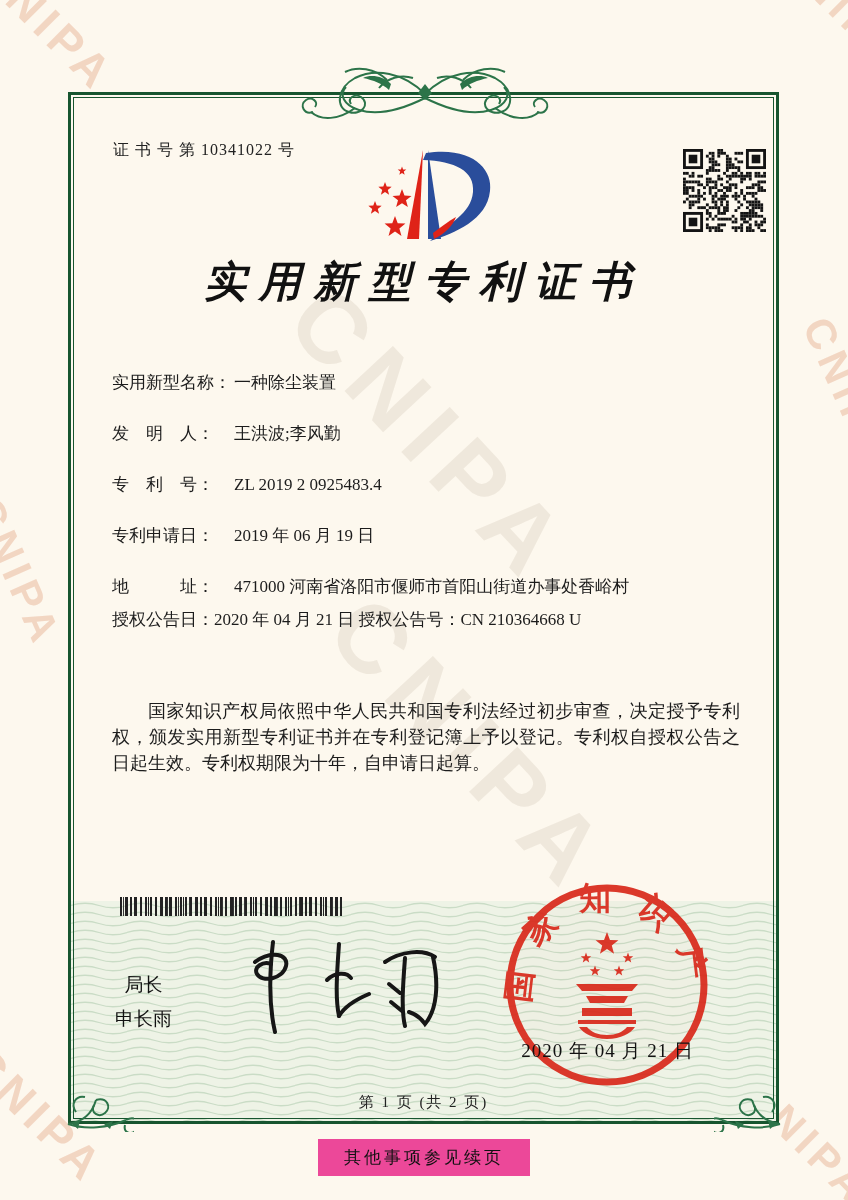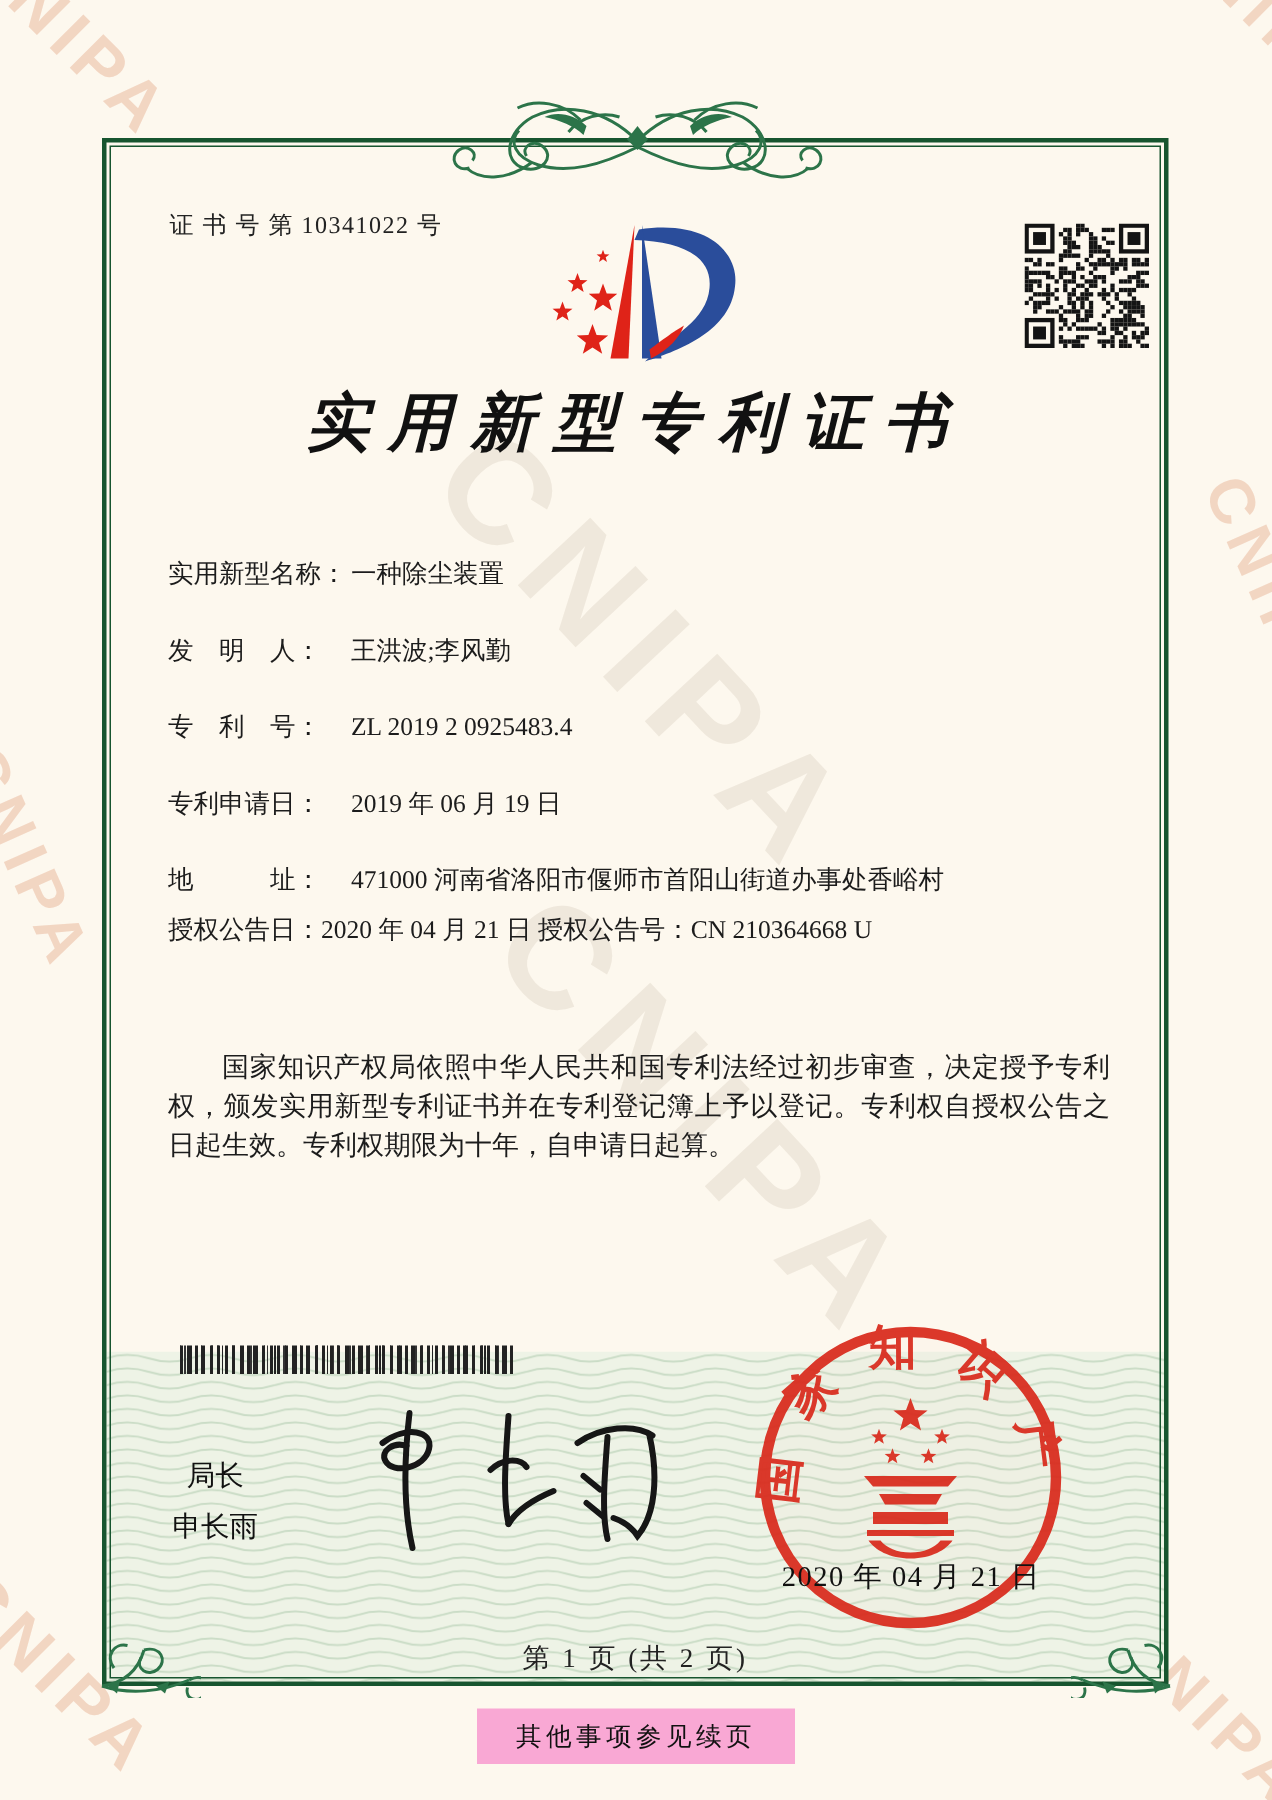--- a/index.html
+++ b/index.html
@@ -41,23 +41,23 @@
     background:
       repeating-linear-gradient(90deg,#222 0 2px,rgba(0,0,0,0) 2px 5px),
       repeating-linear-gradient(90deg,#222 0 1px,rgba(0,0,0,0) 1px 7px),
       repeating-linear-gradient(90deg,rgba(0,0,0,0) 0 3px,#333 3px 4px,rgba(0,0,0,0) 4px 11px);}
   .signer{position:absolute;left:115px;top:968px;font-size:19px;color:#111;z-index:4;line-height:34px;text-align:center;}
   .signature{position:absolute;left:235px;top:928px;width:220px;height:110px;z-index:4;}
   .seal{position:absolute;left:500px;top:878px;width:215px;height:215px;z-index:4;opacity:.93;}
   .seal-date{position:absolute;left:500px;top:1038px;width:215px;text-align:center;
              font-size:19px;color:#111;z-index:5;letter-spacing:1px;}
   .page-num{position:absolute;left:68px;top:1093px;width:711px;text-align:center;
-            font-size:18px;color:#222;z-index:4;letter-spacing:2px;}
+            font-size:15px;color:#222;z-index:4;letter-spacing:2px;}
   .cont-note{position:absolute;left:50%;transform:translateX(-50%);top:1139px;
-             background:#f9a8d4;padding:7px 26px;font-size:17px;color:#111;
+             background:#ec4899;padding:7px 26px;font-size:17px;color:#111;
              letter-spacing:3px;z-index:3;}
 
   .ornament-top{position:absolute;left:283px;top:56px;width:285px;height:72px;z-index:6;pointer-events:none;}
   .corner{position:absolute;width:72px;height:60px;z-index:6;pointer-events:none;}
   .corner-bl{left:62px;top:1072px;}
   .corner-br{left:714px;top:1072px;transform:scaleX(-1);}
 </style>
 </head>
 <body>
 

